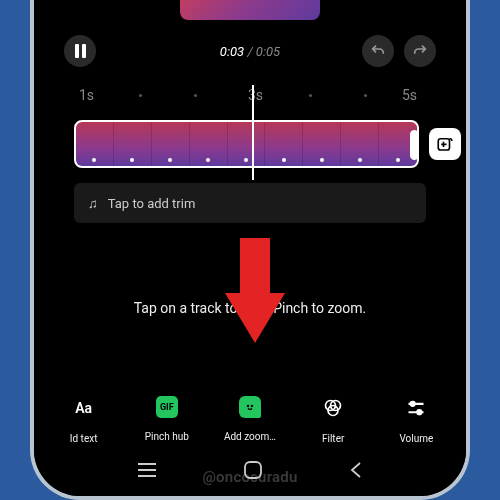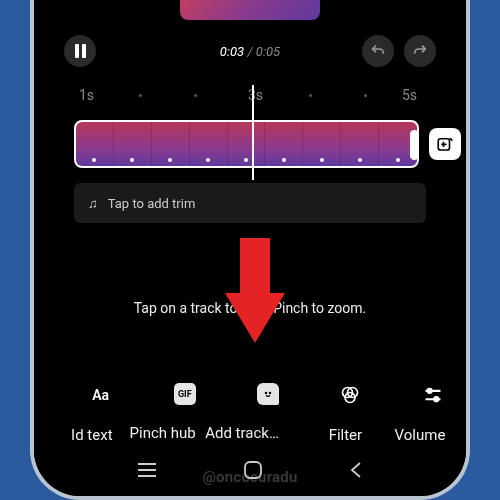--- a/index.html
+++ b/index.html
@@ -203,45 +203,45 @@
       bottom: 52px;
       left: 0;
       right: 0;
       display: flex;
       justify-content: space-around;
       padding: 0 8px;
     }
     .tool-item {
       display: flex;
       flex-direction: column;
-      align-items: flex-end;
-      gap: 19px;
+      align-items: center;
+      gap: 13px;
       color: #fff;
       width: 58px;
     }
     .tool-icon {
       width: 24px;
       height: 24px;
       display: flex;
       align-items: center;
       justify-content: center;
       font-size: 15px;
       color: #fff;
     }
     .tool-icon.boxy {
-      background: #e5e5e5;
+      background: #22c55e;
       color: #000;
       border-radius: 5px;
       font-size: 9px;
       font-weight: bold;
       width: 22px;
       height: 22px;
     }
     .tool-label {
-      font-size: 15px;
+      font-size: 10px;
       color: #eee;
       white-space: nowrap;
     }
     .system-nav {
       position: absolute;
       bottom: 12px;
       left: 0;
       right: 0;
       display: flex;
       justify-content: space-around;
@@ -355,21 +355,21 @@
         <div class="tool-label">Pinch hub</div>
       </div>
       <div class="tool-item">
         <div class="tool-icon boxy" style="border-radius:6px 6px 2px 6px">
           <svg width="12" height="12" viewBox="0 0 24 24" fill="none" stroke="#000" stroke-width="3">
               <circle cx="8" cy="10" r="1"></circle>
               <circle cx="16" cy="10" r="1"></circle>
               <path d="M8 15c2 2 6 2 8 0"></path>
             </svg>
         </div>
-        <div class="tool-label">Add track…</div>
+        <div class="tool-label">Add zoom…</div>
       </div>
       <div class="tool-item">
         <div class="tool-icon">
           <svg width="20" height="20" viewBox="0 0 24 24" fill="none" stroke="#fff" stroke-width="2">
               <circle cx="9" cy="9" r="6"></circle>
               <circle cx="15" cy="9" r="6"></circle>
               <circle cx="12" cy="15" r="6"></circle>
             </svg>
         </div>
         <div class="tool-label">Filter</div>

